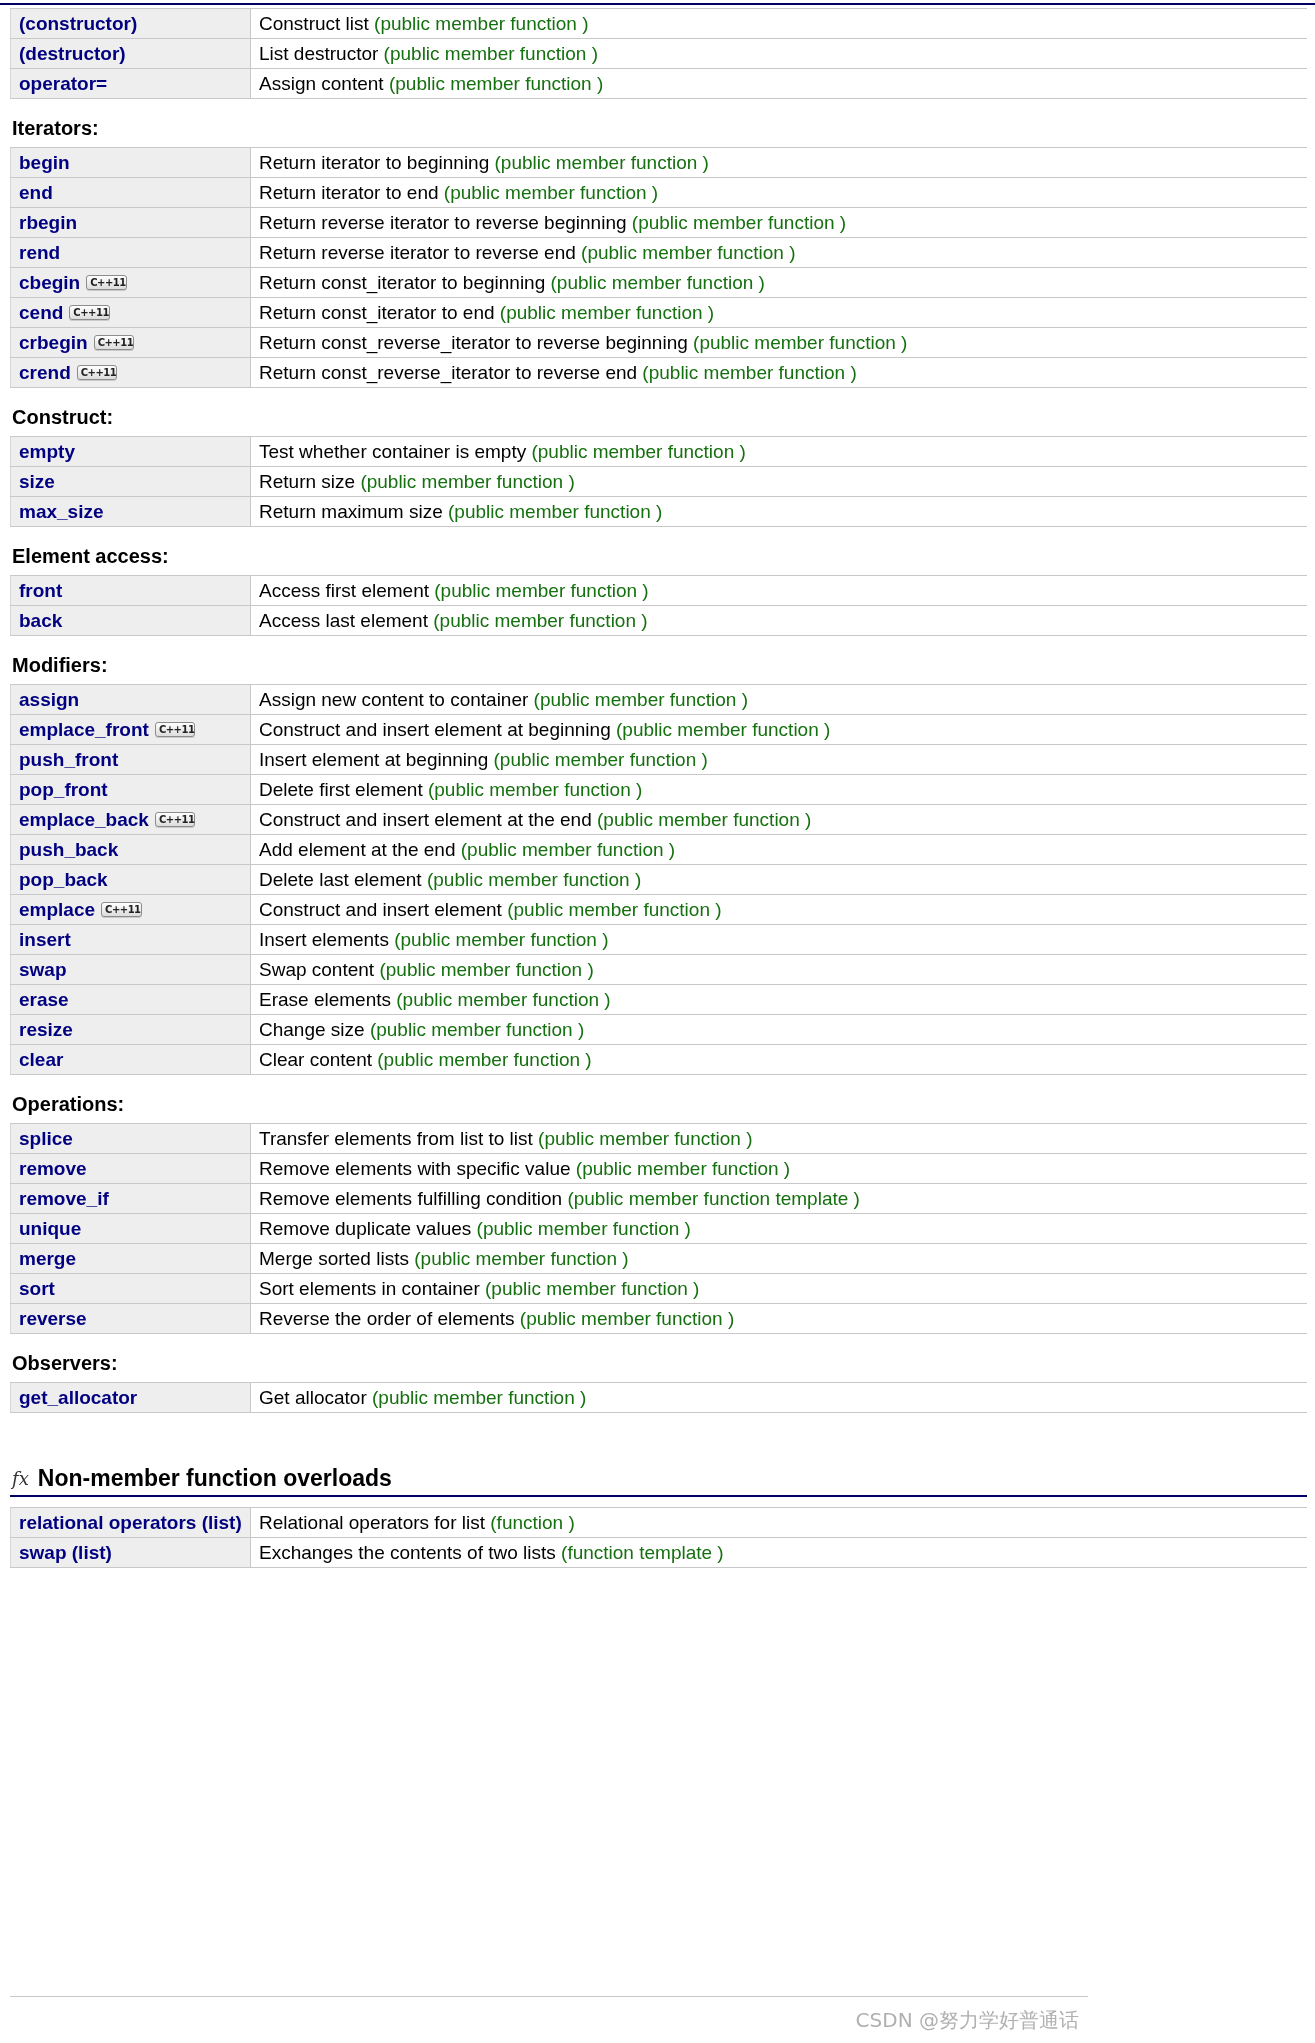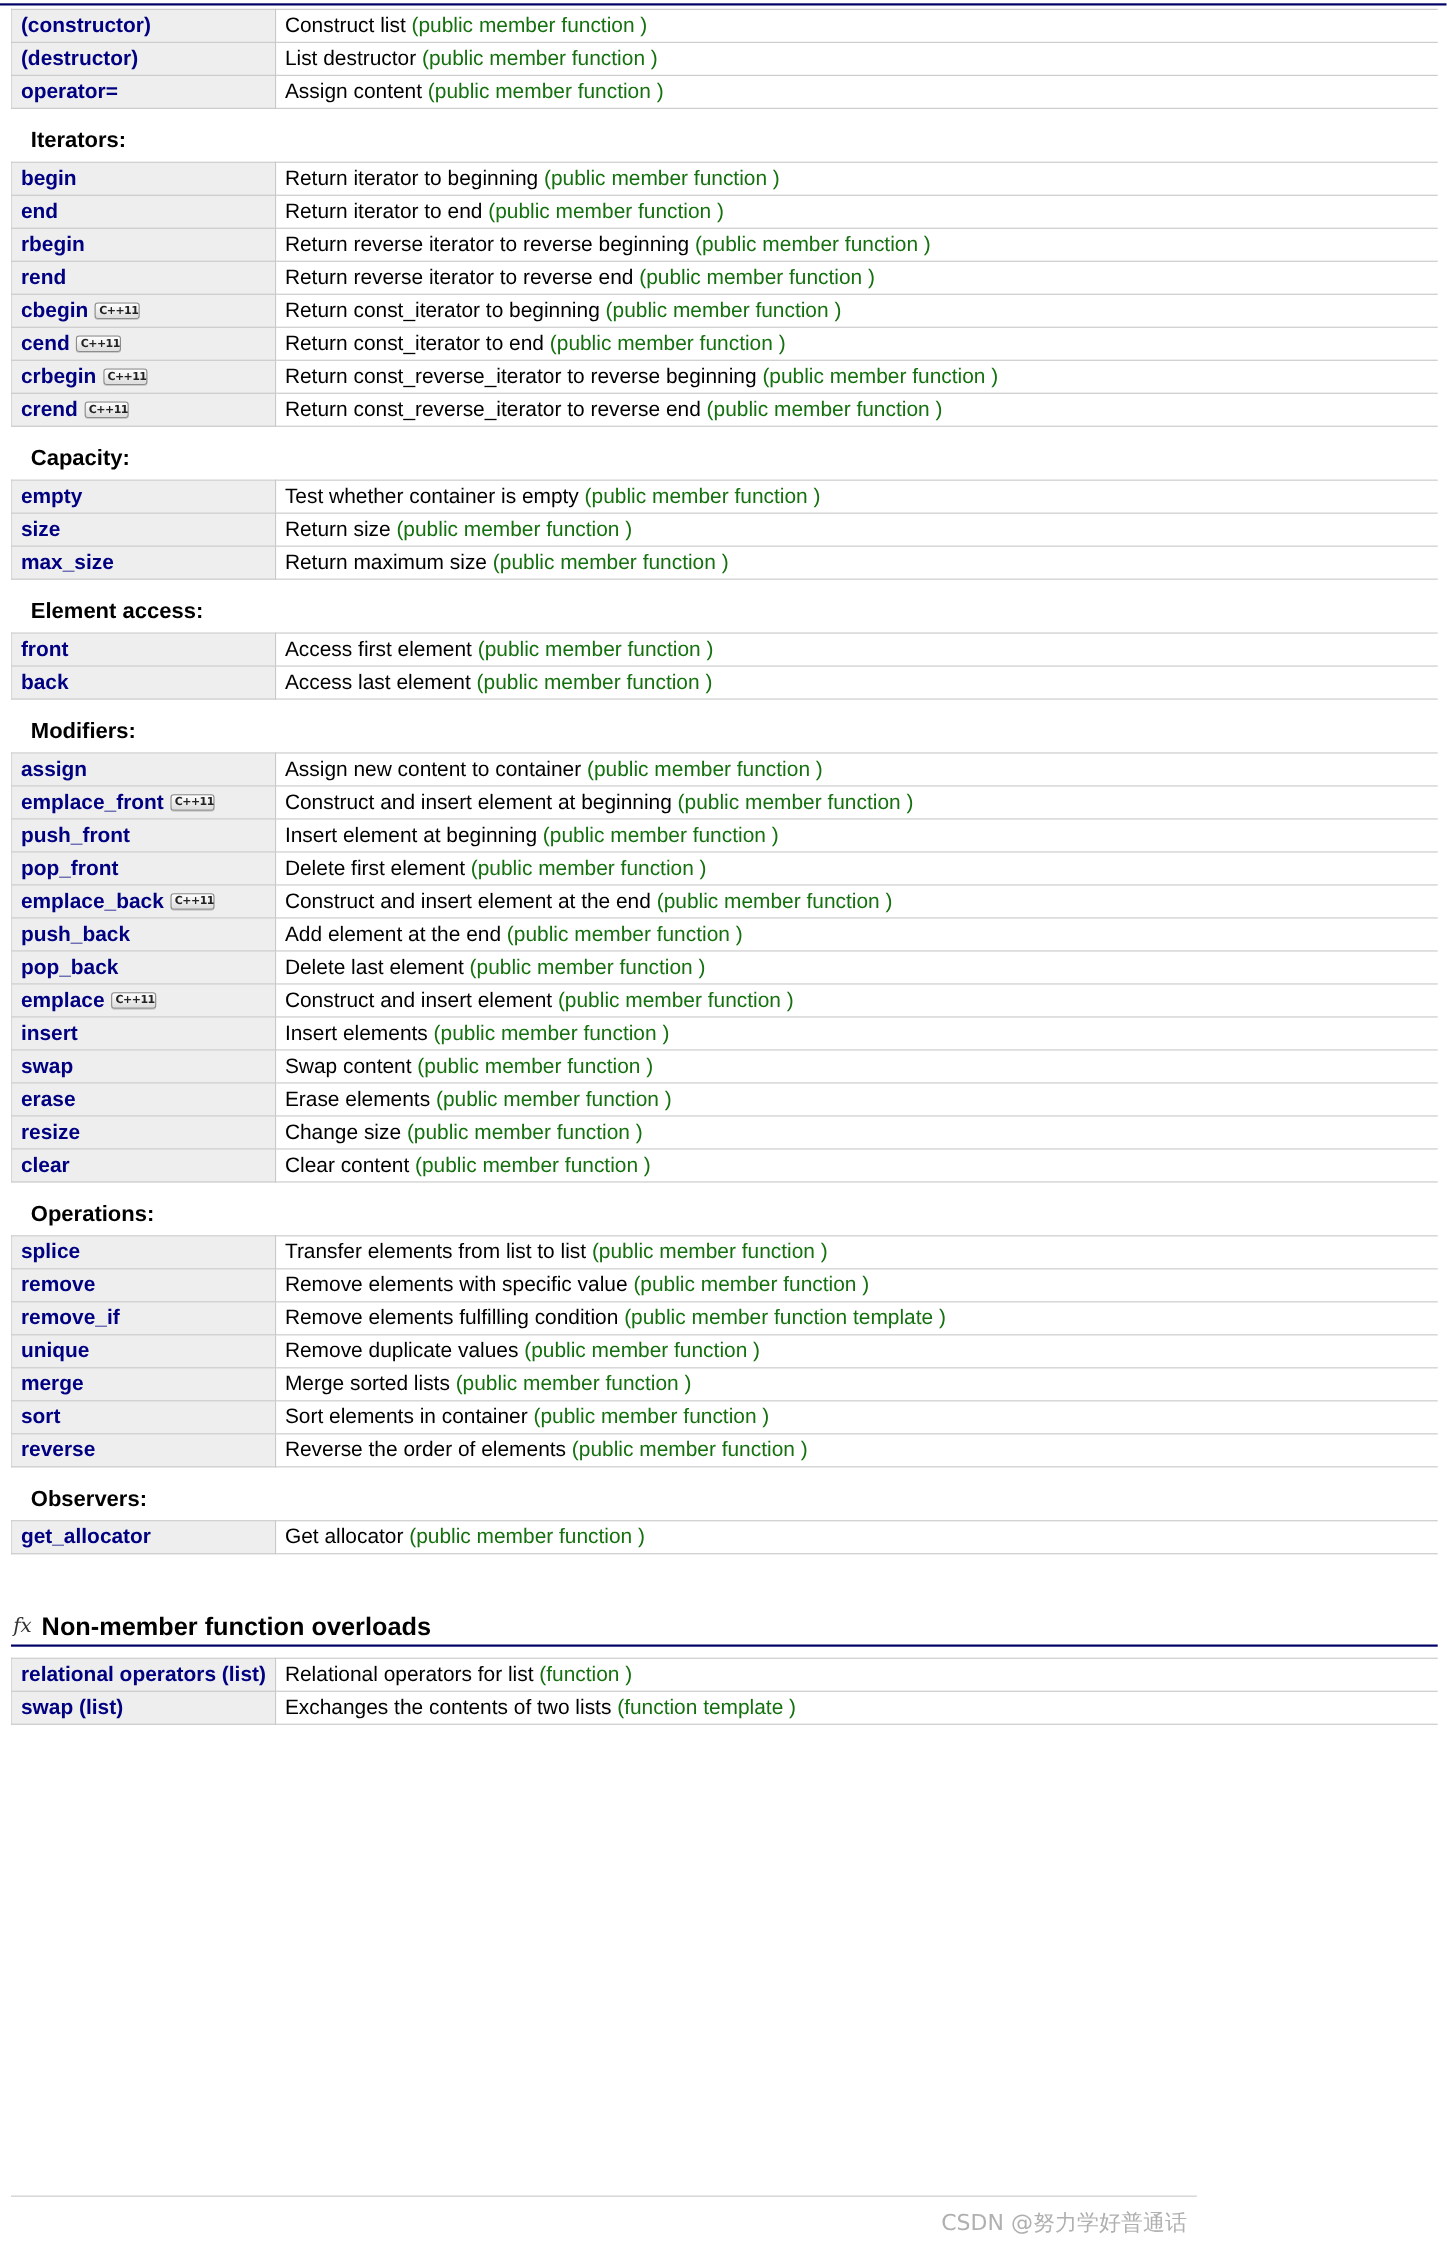--- a/index.html
+++ b/index.html
@@ -97,21 +97,21 @@
 
   
   h3.sec {
     margin: 0;
     padding: 0;
     font-size: 20px;
     font-weight: bold;
     color: #000000;
     line-height: 20px;
   }
-  .sec-wrap { padding: 19px 0 9px 2px; margin-left: 16px; }
+  .sec-wrap { padding: 19px 0 9px 2px; }
 
   
   .bighdr {
     margin: 0;
     padding: 0 0 4px 0;
     border-bottom: 2px solid #000066;
     display: flex;
     align-items: flex-end;
     gap: 9px;
   }
@@ -208,21 +208,21 @@
               <td class="name"><span>crbegin</span><span class="cpp11">C++11</span></td>
               <td class="desc"><span>Return const_reverse_iterator to reverse beginning </span><span class="green">(public member function )</span></td>
             </tr>
             <tr>
               <td class="name"><span>crend</span><span class="cpp11">C++11</span></td>
               <td class="desc"><span>Return const_reverse_iterator to reverse end </span><span class="green">(public member function )</span></td>
             </tr>
           </tbody>
         </table>
         <div class="sec-wrap">
-          <h3 class="sec">Capacity:</h3>
+          <h3 class="sec">Construct:</h3>
         </div>
         <table class="ref">
           <tbody>
             <tr>
               <td class="name"><span>empty</span></td>
               <td class="desc"><span>Test whether container is empty </span><span class="green">(public member function )</span></td>
             </tr>
             <tr>
               <td class="name"><span>size</span></td>
               <td class="desc"><span>Return size </span><span class="green">(public member function )</span></td>

